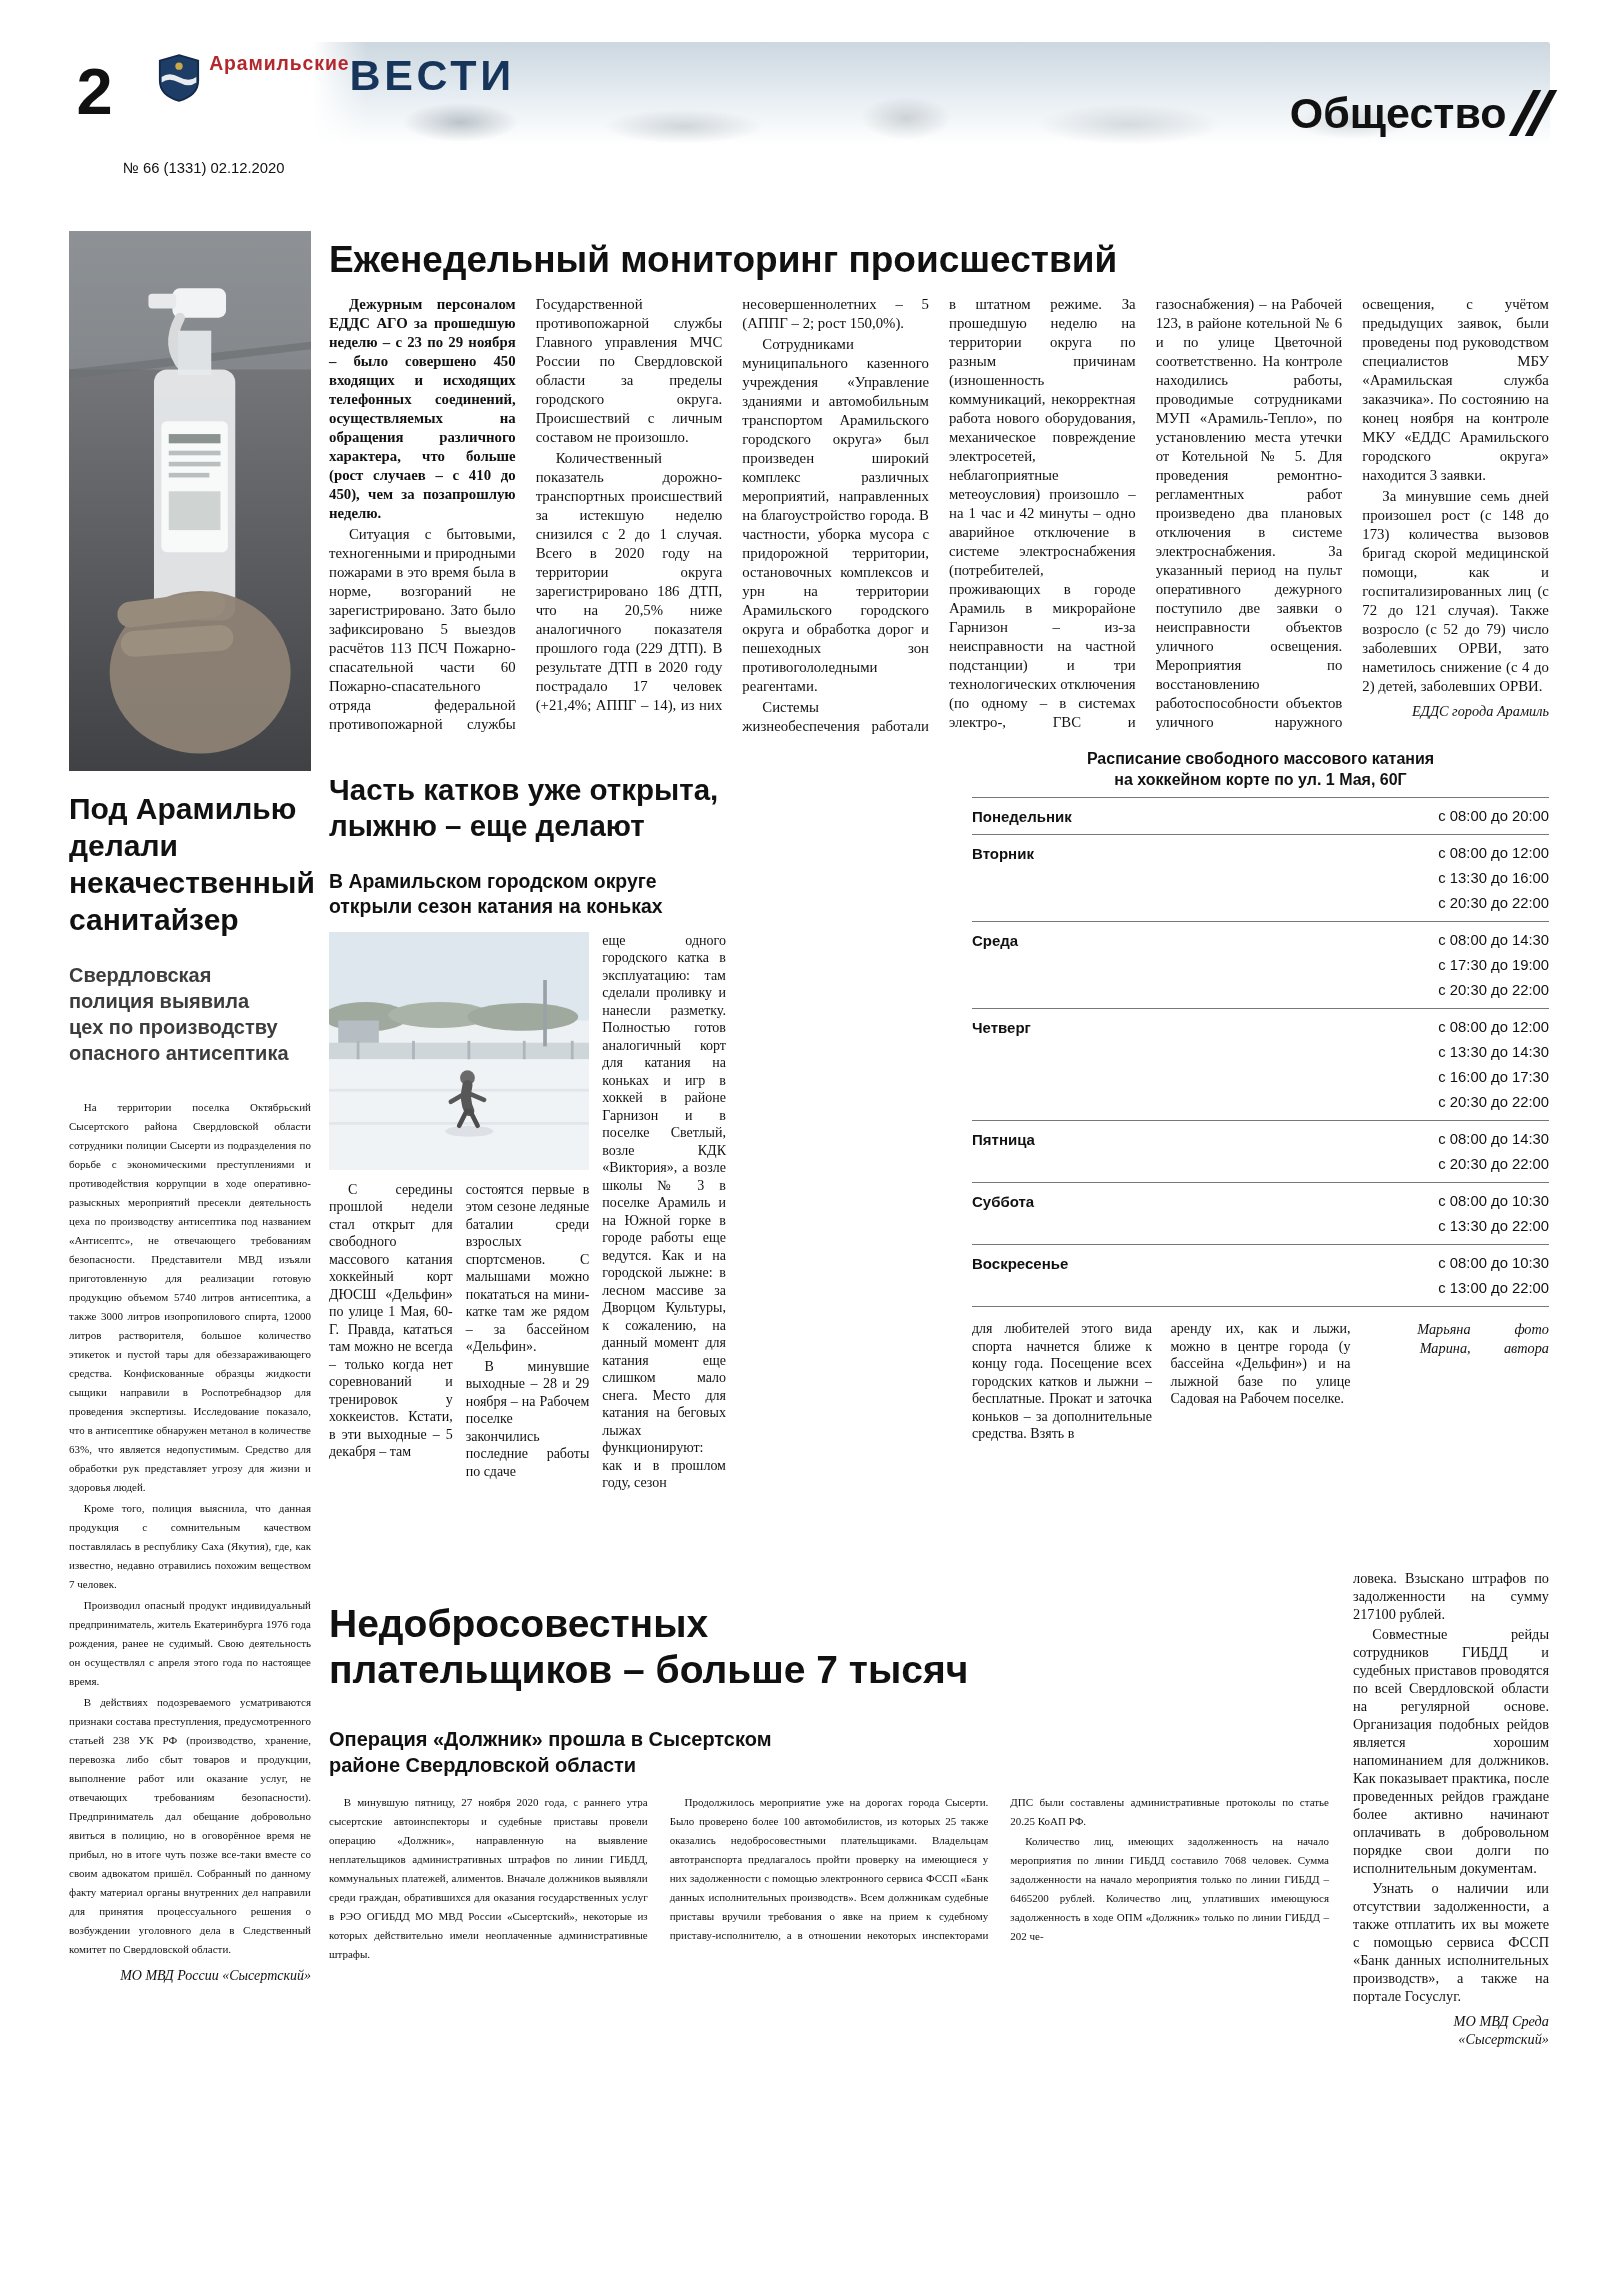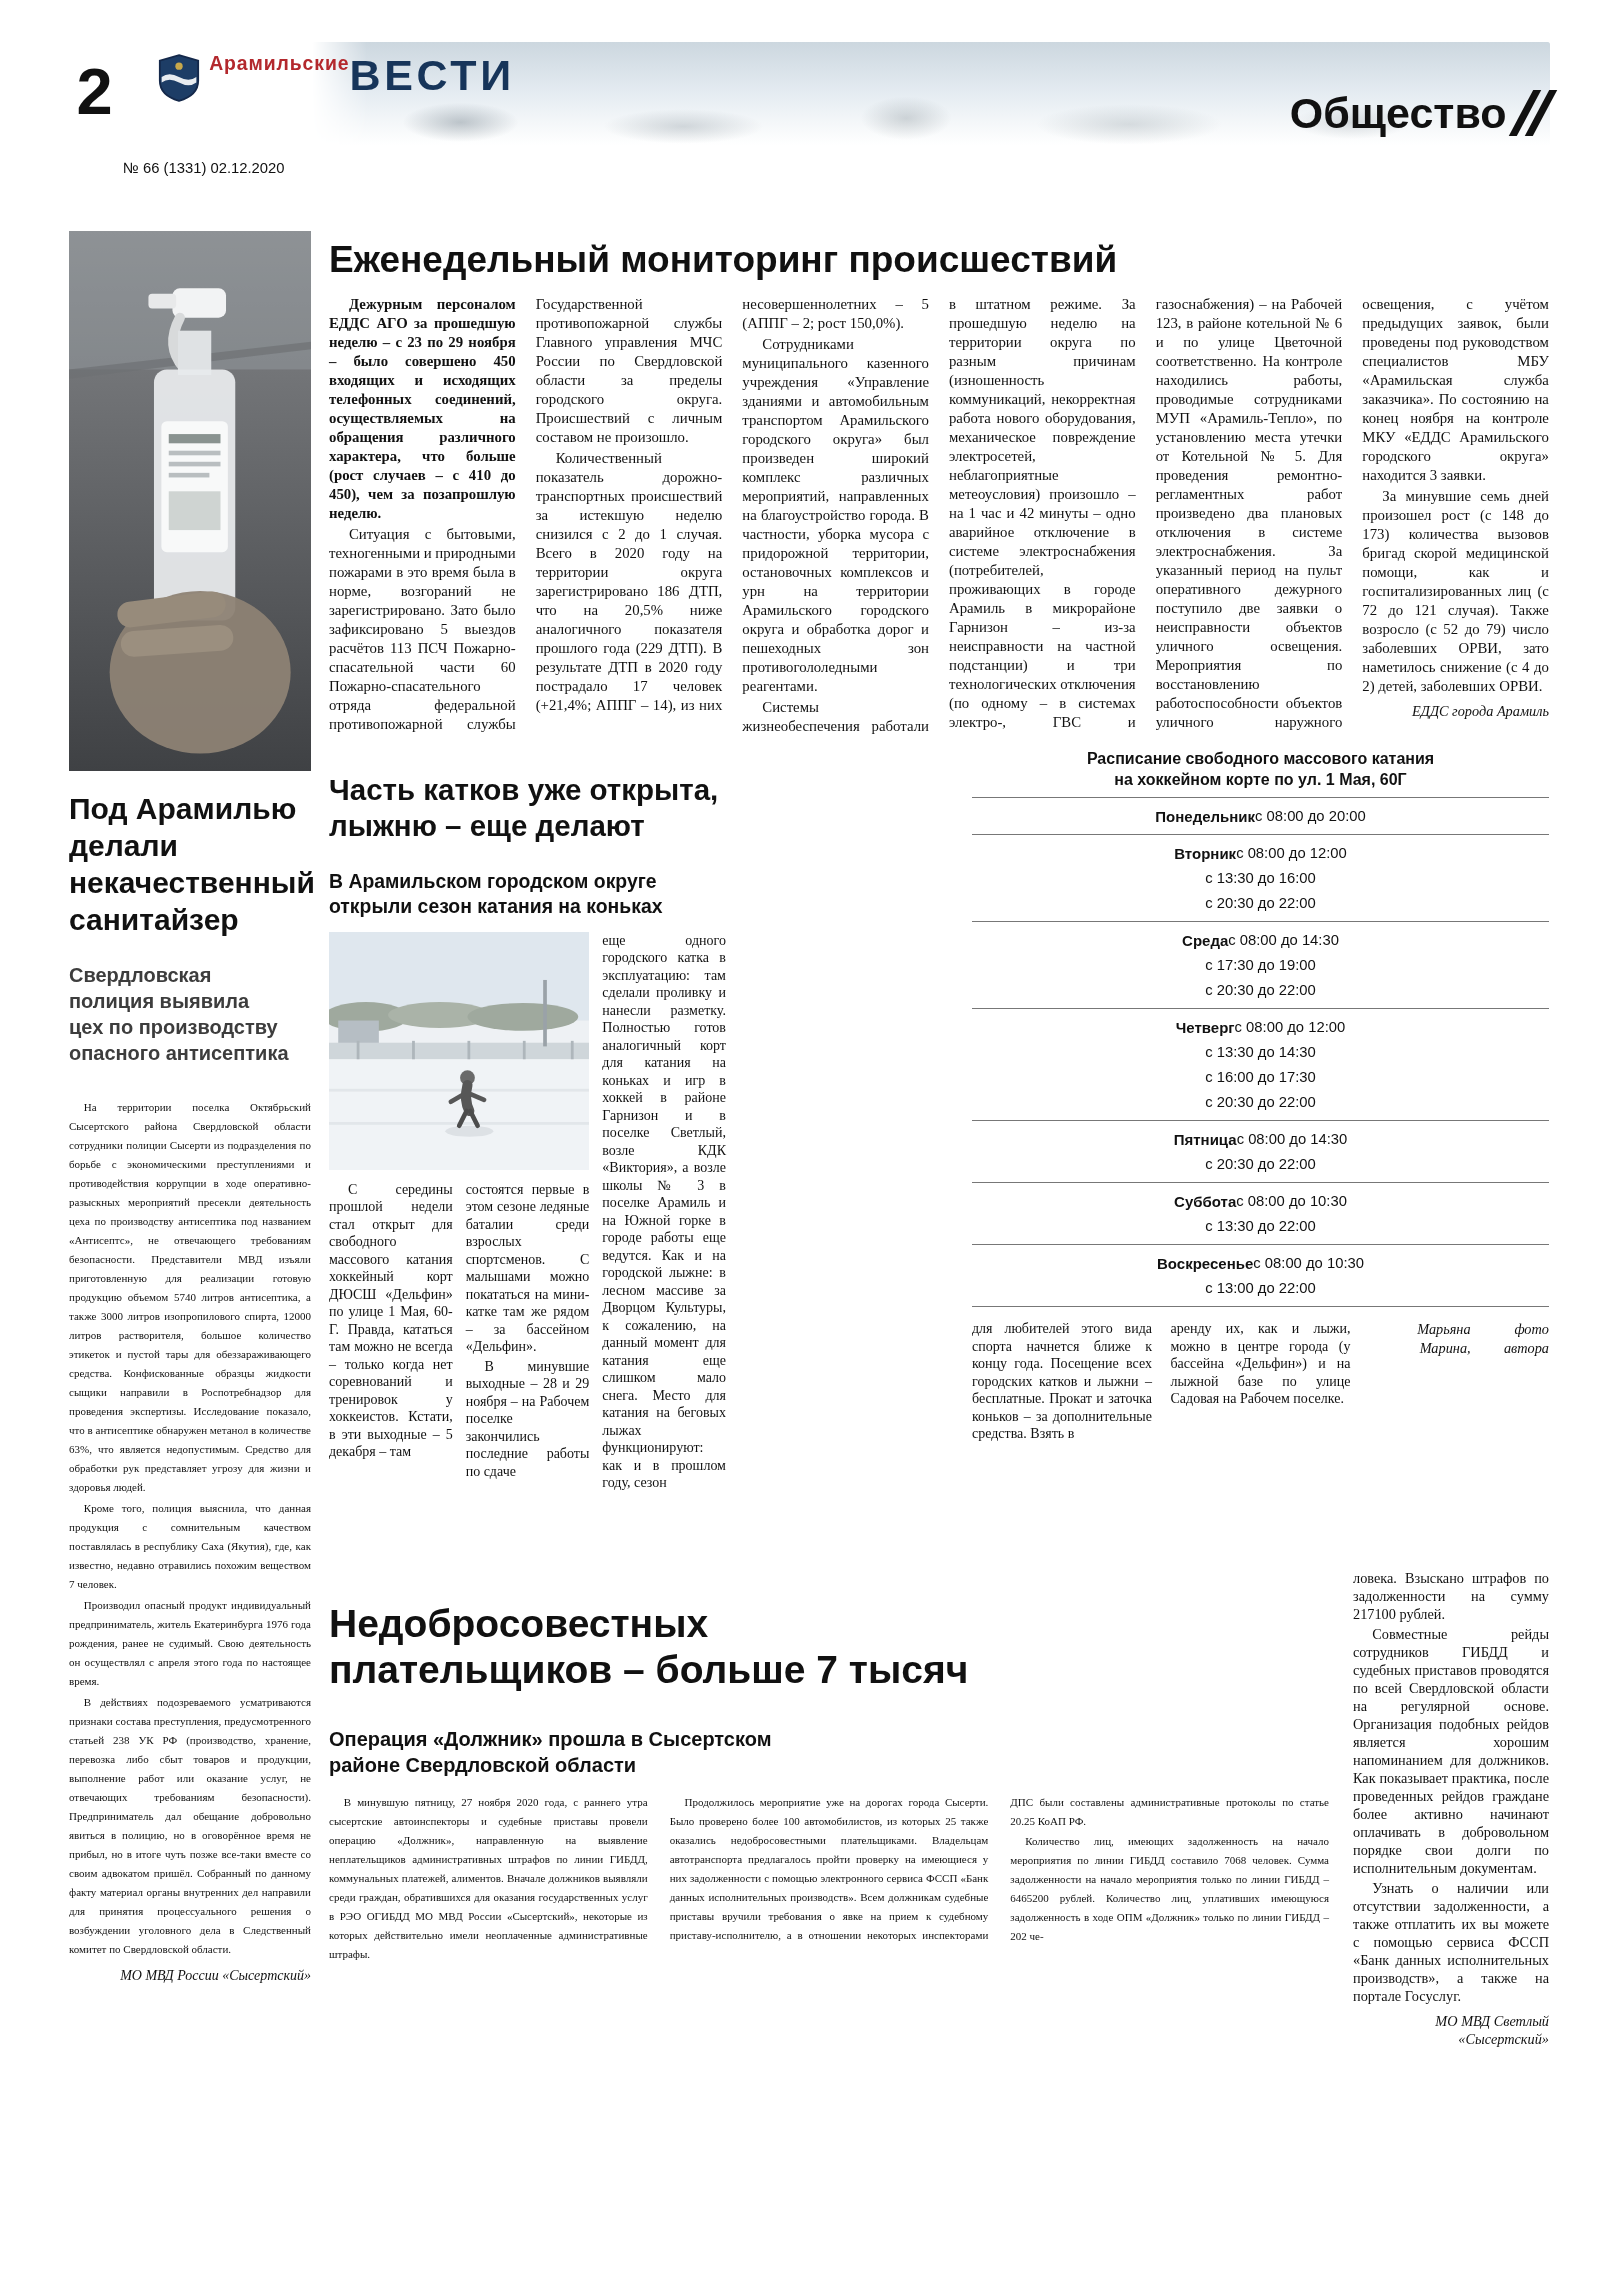--- a/index.html
+++ b/index.html
@@ -59,21 +59,21 @@
              gap:11px 13px;font-size:14px;line-height:17.5px;}
   .rink-photo{grid-column:1/3;grid-row:1;width:100%;height:238px;display:block;}
   .rink-colA{grid-column:1;grid-row:2;}
   .rink-colB{grid-column:2;grid-row:2;}
   .rink-colC{grid-column:3;grid-row:1/3;}
 
   .midright{width:577px;}
   .sched-title{font:700 16px/21px "Liberation Sans",sans-serif;text-align:center;}
   .sched{margin-top:7.4px;border-top:0.9px solid #777;}
   .sched-group{padding:5.5px 0;border-bottom:0.9px solid #777;}
-  .sched-row{display:flex;justify-content:center;line-height:25px;}
+  .sched-row{display:flex;justify-content:space-between;line-height:25px;}
   .sched-day{font:700 15px/25px "Liberation Sans",sans-serif;}
   .sched-time{font:400 14.8px/25px "Liberation Sans",sans-serif;}
   .after-table{margin-top:13px;display:flex;gap:18.5px;font-size:14px;line-height:17.5px;}
   .after-col{flex:1;}
   .rink-sig{flex:1;display:flex;flex-direction:row;justify-content:flex-end;
             font-style:italic;text-align:right;font-size:14.3px;line-height:18.5px;}
 
   
   .sec-bot{position:absolute;left:329px;top:1569px;width:1220px;display:flex;gap:24px;}
   .deb-left{flex:1;min-width:0;}
@@ -345,20 +345,20 @@
           <p>Количество лиц, имеющих задолженность на начало мероприятия по линии ГИБДД составило 7068 человек. Сумма задолженности на начало мероприятия только по линии ГИБДД – 6465200 рублей. Количество лиц, уплативших имеющуюся задолженность в ходе ОПМ «Должник» только по линии ГИБДД – 202 че-</p>
         </div>
     </div>
     <div class="deb-right body-text cont">
       <div class="body-text cont">
           <p>ловека. Взыскано штрафов по задолженности на сумму 217100 рублей.</p>
           <p>Совместные рейды сотрудников ГИБДД и судебных приставов проводятся по всей Свердловской области на регулярной основе. Организация подобных рейдов является хорошим напоминанием для должников. Как показывает практика, после проведенных рейдов граждане более активно начинают оплачивать в добровольном порядке свои долги по исполнительным документам.</p>
           <p>Узнать о наличии или отсутствии задолженности, а также отплатить их вы можете с помощью сервиса ФССП «Банк данных исполнительных производств», а также на портале Госуслуг.</p>
         </div>
       <div class="deb-sig">
-          <div>МО МВД Светлый</div>
+          <div>МО МВД Среда</div>
           <div>«Сысертский»</div>
         </div>
     </div>
   </div>
 
 </div>
 
 
 </body></html>

